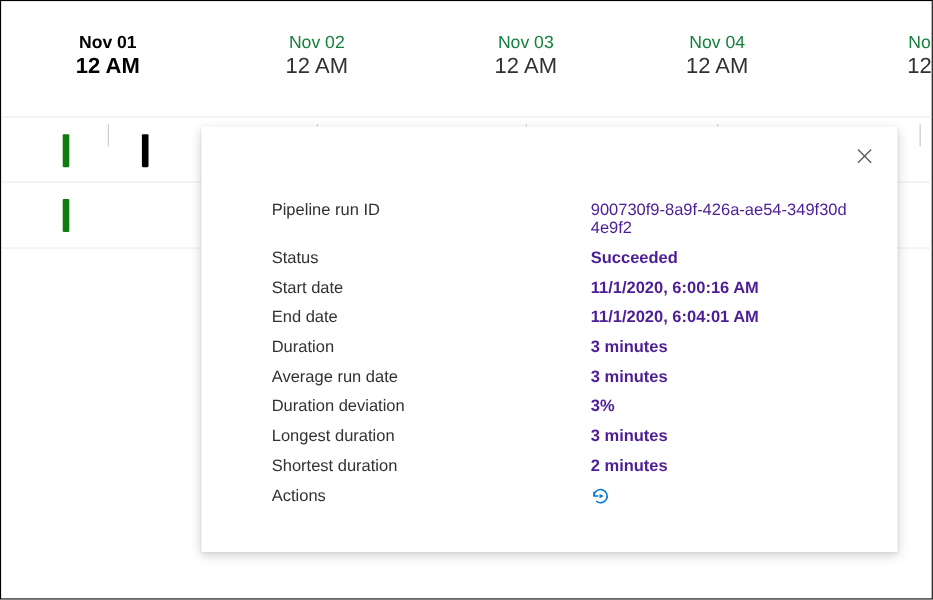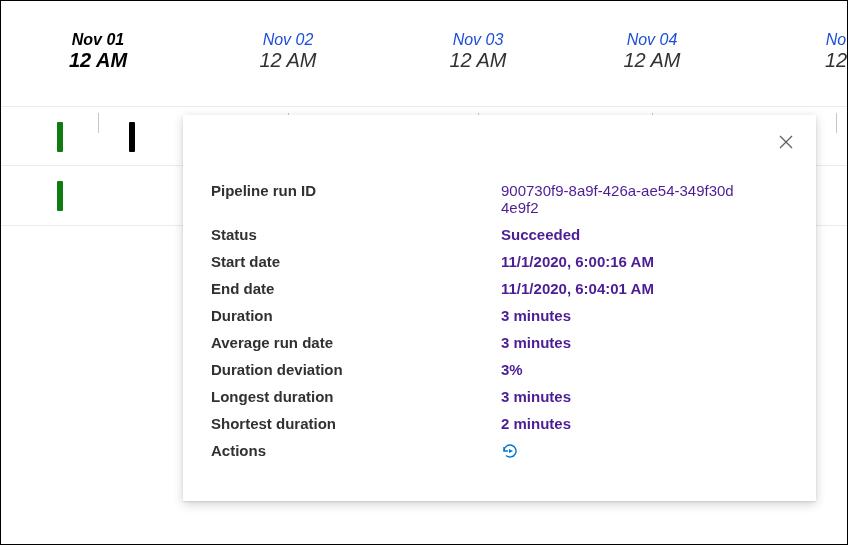--- a/index.html
+++ b/index.html
@@ -16,35 +16,34 @@
       height: 545px;
       position: relative;
       border: 1px solid #000;
       overflow: hidden;
     }
     .timeline-header {
       display: flex;
       padding: 30px 0 0 16px;
       position: relative;
       height: 105px;
-      font-style: italic;
     }
     .timeline-tick {
       position: absolute;
       text-align: center;
       top: 30px;
     }
     .timeline-tick.bold .tick-date,
     .timeline-tick.bold .tick-time {
       font-weight: 700;
       color: #000;
     }
     .tick-date {
       font-size: 16px;
-      color: #1d4ed8;
+      color: #15803d;
       font-weight: 400;
     }
     .tick-time {
       font-size: 20px;
       color: #323130;
       font-weight: 400;
     }
     .tick-line {
       position: absolute;
       top: 82px;
@@ -109,21 +108,22 @@
     }
     .detail-row {
       display: flex;
       align-items: flex-start;
       margin-bottom: 10px;
       font-size: 15px;
     }
     .detail-label {
       width: 290px;
       color: #323130;
-      font-weight: 700;
+      font-weight: 400;
+      margin-left: 36px;
     }
     .detail-value {
       color: #4c1d95;
       font-weight: 600;
       flex: 1;
     }
     .detail-value.link {
       color: #4c1d95;
       font-weight: 400;
       cursor: pointer;

